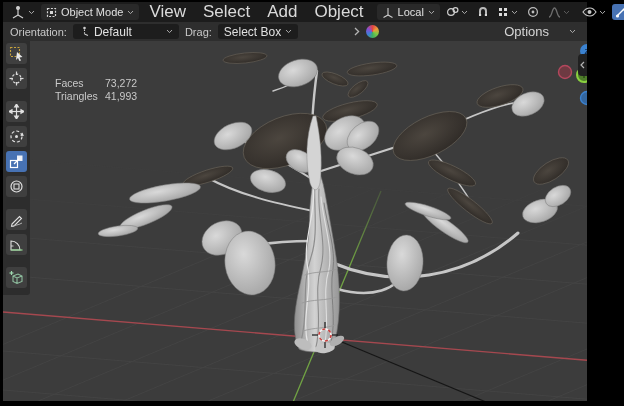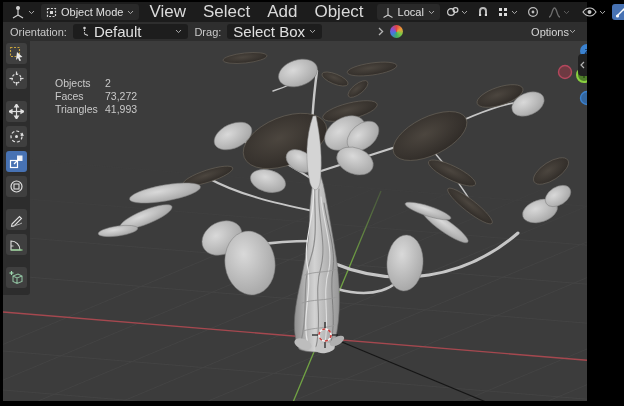--- a/index.html
+++ b/index.html
@@ -8,28 +8,28 @@
   .frame{position:absolute;left:3px;top:2px;width:584px;height:399px;background:#3c3c3c}
 
   
   .r1{height:20px;background:#1c1c1c;display:flex;align-items:center;padding:0 5px;gap:3px}
   .r2{height:19px;background:#2e2e2e;display:flex;align-items:center;padding:0 7px;gap:6px}
   .lbl{color:#c9c9c9;font-size:11px}
   .menu{color:#dadada;font-size:17px;padding:1px 7px;border-radius:3px;cursor:default}
   .w{display:flex;align-items:center;gap:4px;background:#292929;border-radius:3px;
      padding:0 5px;height:16px;color:#e0e0e0;font-size:11px;white-space:nowrap}
   .w2{display:flex;align-items:center;gap:4px;background:#1d1d1d;border-radius:3px;
-      padding:0 6px;height:15px;color:#e0e0e0;font-size:15px;white-space:nowrap}
+      padding:0 6px;height:15px;color:#e0e0e0;font-size:12px;white-space:nowrap}
   .ibtn{display:flex;align-items:center;gap:2px;height:16px;padding:0 3px;border-radius:3px}
   .blue{background:#4772b3}
   .dim{opacity:.45}
   .gap{width:10px}
   .grow{flex:1}
   .seg{display:flex;align-items:center;background:#252525;border-radius:3px;overflow:hidden;height:16px}
-  .opts{display:flex;align-items:center;gap:0;color:#d6d6d6;font-size:11px;padding:0 4px}
+  .opts{display:flex;align-items:center;gap:20px;color:#d6d6d6;font-size:13px;padding:0 4px}
 
   
   .vp{position:absolute;left:0;top:39px;right:0;bottom:0;background:#3c3c3c;overflow:hidden}
   .scene{position:absolute;left:0;top:0}
 
   
   .shelf{position:absolute;left:0;top:0;width:27px;height:252px;background:#2d2d2d;
          border-radius:0 0 3px 0;display:flex;flex-direction:column;align-items:center;padding-top:2px}
   .tbtn{width:21px;height:21px;border-radius:3px;background:#3f3f3f;display:flex;
         align-items:center;justify-content:center;margin-bottom:4px;flex:none}
@@ -444,24 +444,20 @@
           <line x1="0.5" y1="3" x2="4.5" y2="3" stroke="#9fd9af" stroke-width="1.2"></line>
         </svg>
       </div>
     </div>
 
     <div class="ovl">
     </div>
 
     <div class="stats">
       <div class="row">
-          <span class="sl">Objects</span>
-          <span>2</span>
-        </div>
-      <div class="row">
           <span class="sl">Faces</span>
           <span>73,272</span>
         </div>
       <div class="row">
           <span class="sl">Triangles</span>
           <span>41,993</span>
         </div>
     </div>
 
     <svg class="gizmo" width="72" height="66" viewBox="0 0 72 66">

